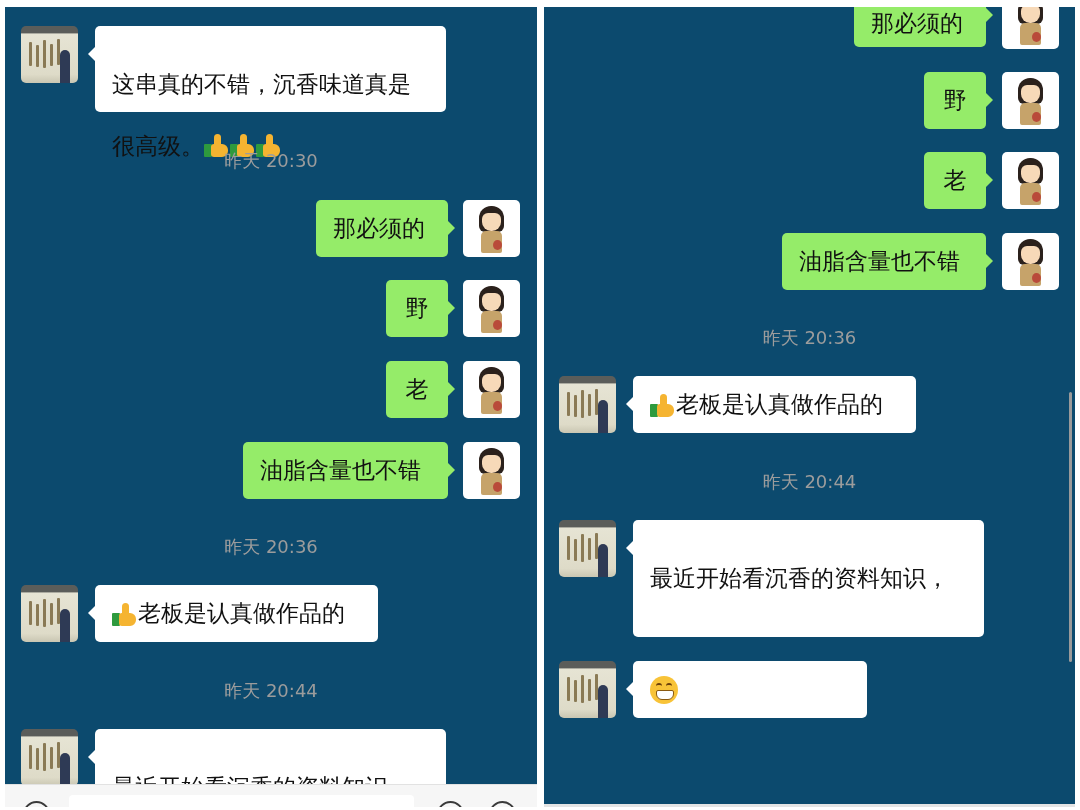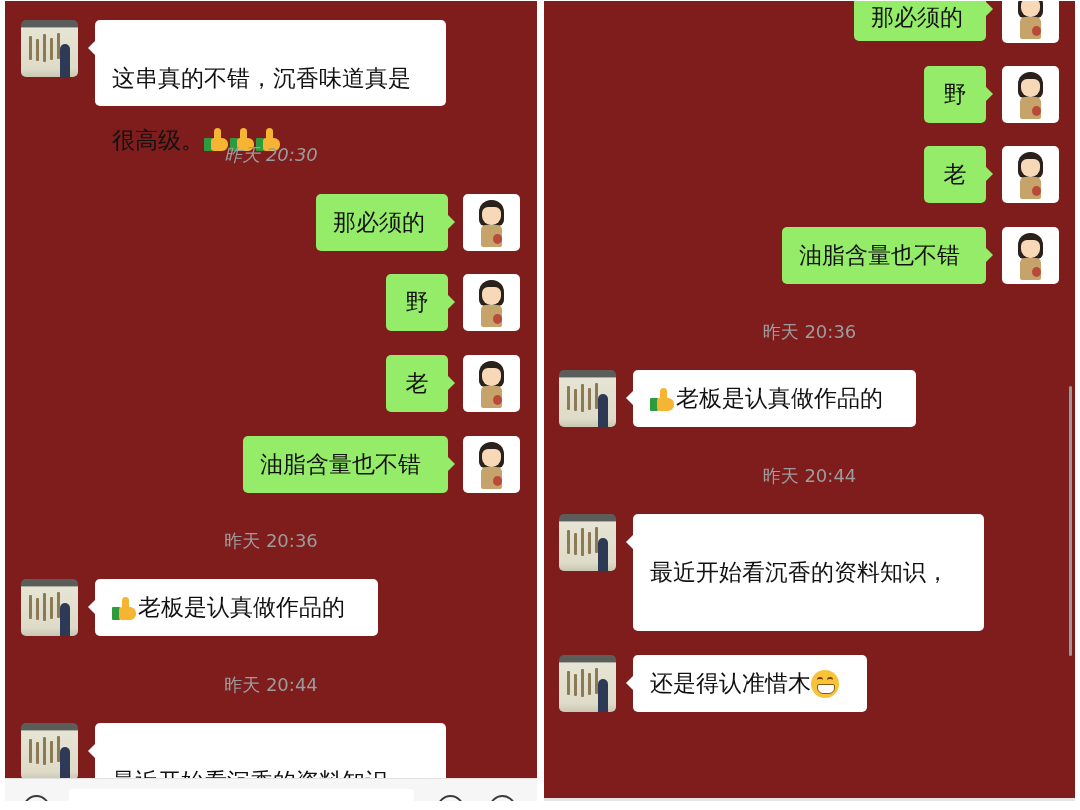--- a/index.html
+++ b/index.html
@@ -1,18 +1,18 @@
 <!DOCTYPE html>
 <html><head>
 <meta charset="utf-8">
 <style>
   html, body { margin:0; padding:0; }
   body { width:1080px; height:810px; background:#ffffff; position:relative; overflow:hidden;
          font-family:"DejaVu Sans", "Liberation Sans", sans-serif; }
-  .panel { position:absolute; top:1px; height:800px; background:#7f1d1d; overflow:hidden; }
+  .panel { position:absolute; top:7px; height:800px; background:#0c4a6e; overflow:hidden; }
   #left { left:5px; width:532px; }
   #right { left:544px; width:531px; }
   .avatar { position:absolute; width:57px; height:57px; border-radius:5px; overflow:hidden; }
   .avatar-photo { background:linear-gradient(180deg,#5b5d5a 0%,#5b5d5a 12%,#e6e4d4 14%,#dedbc8 85%,#c9c6b2 100%); }
   .avatar-photo .stick { position:absolute; width:3px; background:#8a7a55; border-radius:1px; }
   .avatar-photo .person { position:absolute; right:8px; top:24px; width:10px; height:33px; background:#2e3a55; border-radius:5px 5px 0 0; }
   .avatar-girl { background:#ffffff; }
   .girl-hair { position:absolute; left:16px; top:6px; width:25px; height:26px; background:#2b211c; border-radius:12px 12px 6px 6px; }
   .girl-face { position:absolute; left:19px; top:13px; width:19px; height:18px; background:#f7d9b8; border-radius:6px 6px 9px 9px; }
   .girl-body { position:absolute; left:18px; top:31px; width:21px; height:22px; background:#c6a36a; border-radius:5px 5px 2px 2px; }
@@ -50,21 +50,21 @@
     <span class="stick" style="left:36px;top:13px;height:26px;"></span>
     <span class="person"></span>
   </div>
   <div class="bubble white multi" style="left:90px;top:19px;width:351px;height:86px;">
     <div>
       <span>这串真的不错，沉香味道真是</span><br>
       <span>很高级。</span><span class="thumb"><span class="cuff"></span><span class="hand"></span><span class="up"></span></span><span class="thumb"><span class="cuff"></span><span class="hand"></span><span class="up"></span></span><span class="thumb"><span class="cuff"></span><span class="hand"></span><span class="up"></span></span>
     </div>
   </div>
 
-  <div class="ts" style="top:142px;font-style:italic;">昨天 20:30</div>
+  <div class="ts" style="top:142px;">昨天 20:30</div>
 
   <div class="bubble green" style="left:311px;top:193px;width:132px;height:57px;">
     <span>那必须的</span>
   </div>
   <div class="avatar avatar-girl" style="left:458px;top:193px;">
     <span class="girl-hair"></span>
       <span class="girl-face"></span>
       <span class="girl-body"></span>
       <span class="girl-flower"></span>
   </div>
@@ -214,19 +214,19 @@
 
   <div class="avatar avatar-photo" style="left:15px;top:654px;">
     <span class="stick" style="left:8px;top:16px;height:24px;"></span>
     <span class="stick" style="left:15px;top:19px;height:22px;"></span>
     <span class="stick" style="left:22px;top:14px;height:28px;"></span>
     <span class="stick" style="left:29px;top:18px;height:22px;"></span>
     <span class="stick" style="left:36px;top:13px;height:26px;"></span>
     <span class="person"></span>
   </div>
   <div class="bubble white" style="left:89px;top:654px;width:234px;height:57px;">
-    <span>还是得认准惜木</span><span class="grin"><span class="eye" style="left:6px;"></span><span class="eye" style="left:16px;"></span><span class="teeth"></span></span>
+    <span class="grin"><span class="eye" style="left:6px;"></span><span class="eye" style="left:16px;"></span><span class="teeth"></span></span>
   </div>
 
 
   <div class="scrollbar"></div>
   <div class="right-bottom"></div>
 </div>
 
 </body></html>

